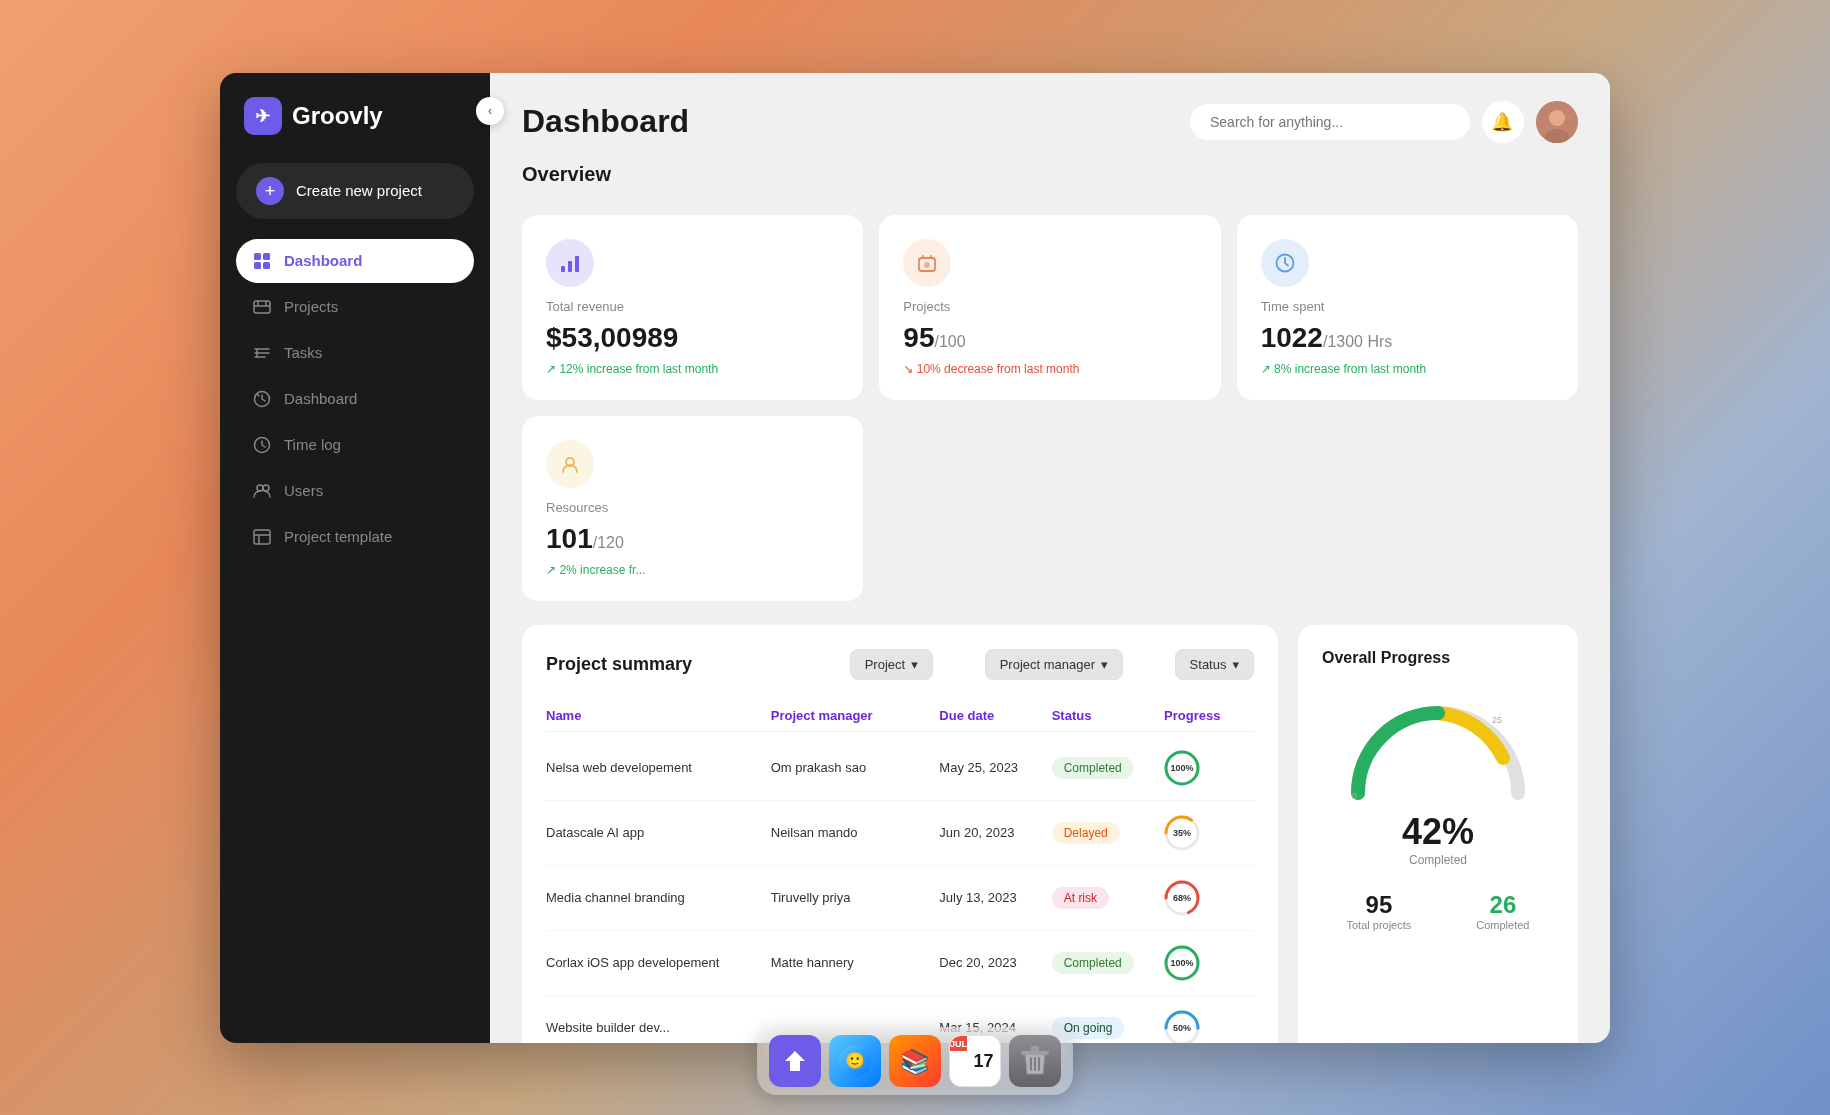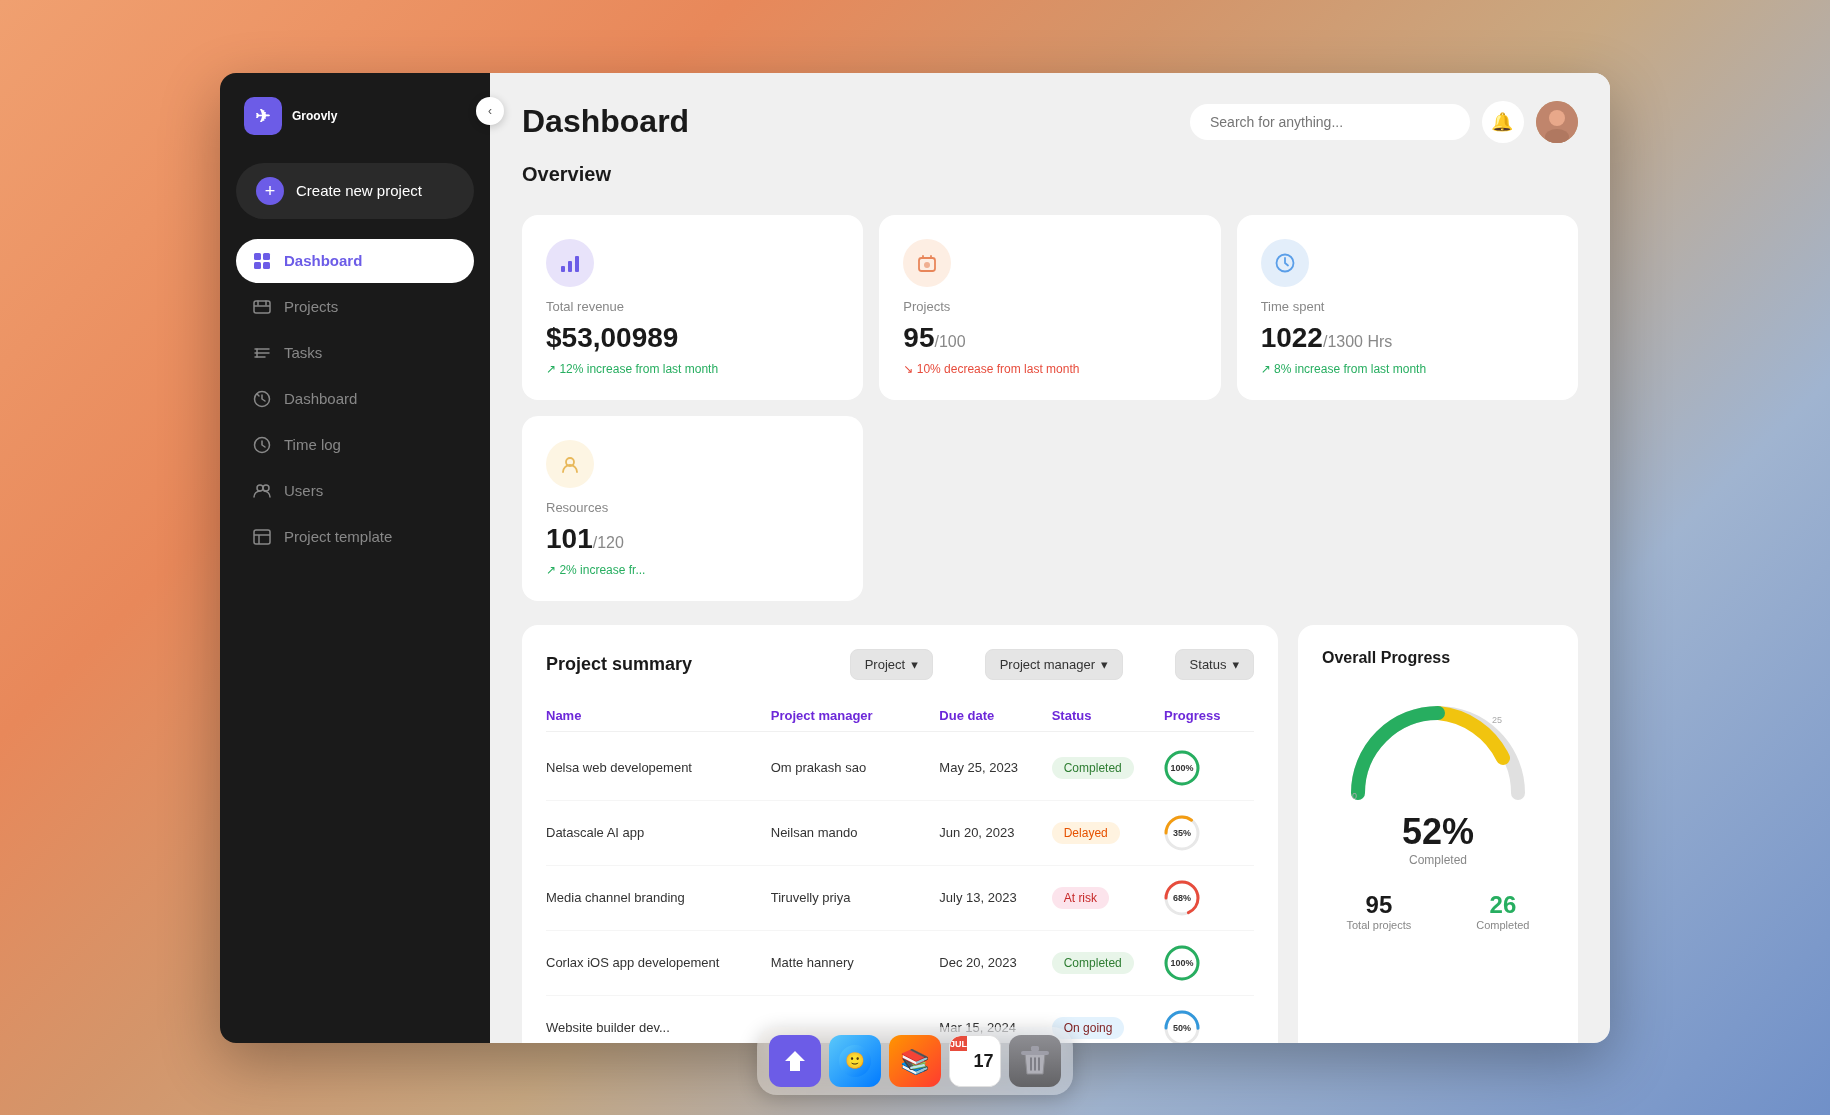--- a/index.html
+++ b/index.html
@@ -46,21 +46,21 @@
       border-radius: 10px;
       display: flex;
       align-items: center;
       justify-content: center;
       color: white;
       font-size: 18px;
       font-weight: bold;
     }
     .logo-text {
       color: white;
-      font-size: 12px;
+      font-size: 24px;
       font-weight: 600;
     }
     .create-btn {
       background: #2a2a2a;
       border: none;
       border-radius: 50px;
       padding: 14px 20px;
       display: flex;
       align-items: center;
       gap: 12px;
@@ -312,21 +312,21 @@
       display: inline-flex;
       align-items: center;
       padding: 4px 12px;
       border-radius: 20px;
       font-size: 12px;
       font-weight: 500;
     }
     .status-badge.completed { background: #e8f5e9; color: #2e7d32; }
     .status-badge.delayed { background: #fff3e0; color: #e65100; }
     .status-badge.at-risk { background: #fce4ec; color: #c62828; }
-    .status-badge.ongoing { background: #e3f2fd; color: #7f1d1d; }
+    .status-badge.ongoing { background: #e3f2fd; color: #14532d; }
     .progress-circle {
       width: 36px;
       height: 36px;
       position: relative;
       display: flex;
       align-items: center;
       justify-content: center;
     }
     .progress-circle svg {
       position: absolute;
@@ -723,21 +723,21 @@
               <path d="M 20 110 A 80 80 0 0 1 180 110" fill="none" stroke="#e0e0e0" stroke-width="14" stroke-linecap="round"></path>
 
               <path d="M 100 30 A 80 80 0 0 1 165 75" fill="none" stroke="#f1c40f" stroke-width="14" stroke-linecap="round"></path>
 
               <path d="M 20 110 A 80 80 0 0 1 100 30" fill="none" stroke="#27ae60" stroke-width="14" stroke-linecap="round"></path>
 
               <text x="14" y="116" font-size="9" fill="#aaa">0</text>
               <text x="154" y="40" font-size="9" fill="#aaa">25</text>
             </svg>
           </div>
-          <div class="gauge-percent">52%</div>
+          <div class="gauge-percent">42%</div>
           <div class="gauge-label">Completed</div>
           <div class="progress-stats">
             <div class="progress-stat">
               <div class="progress-stat-value">95</div>
               <div class="progress-stat-label">Total projects</div>
             </div>
             <div class="progress-stat">
               <div class="progress-stat-value green">26</div>
               <div class="progress-stat-label">Completed</div>
             </div>

